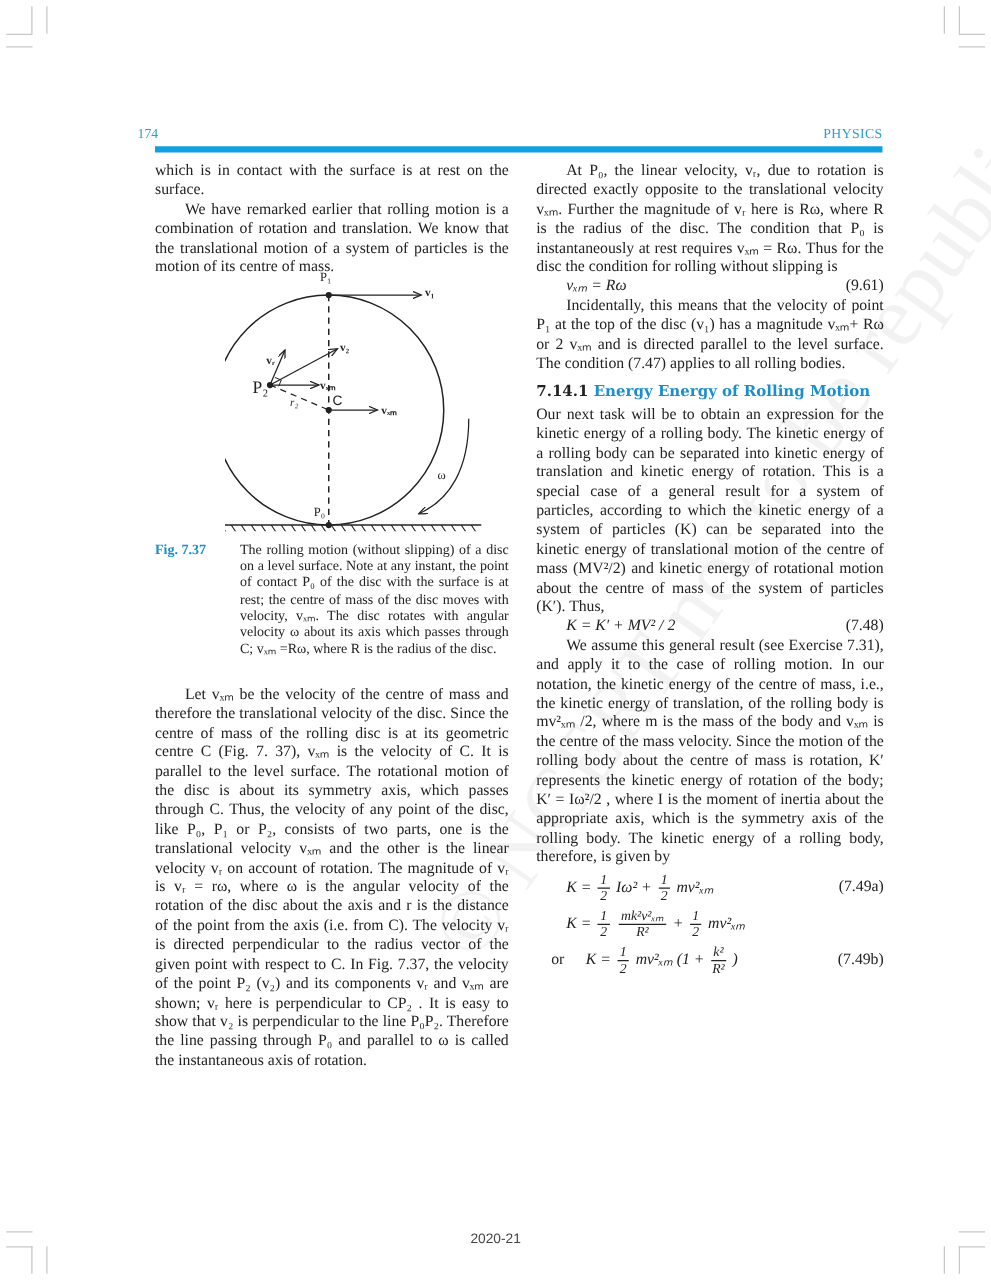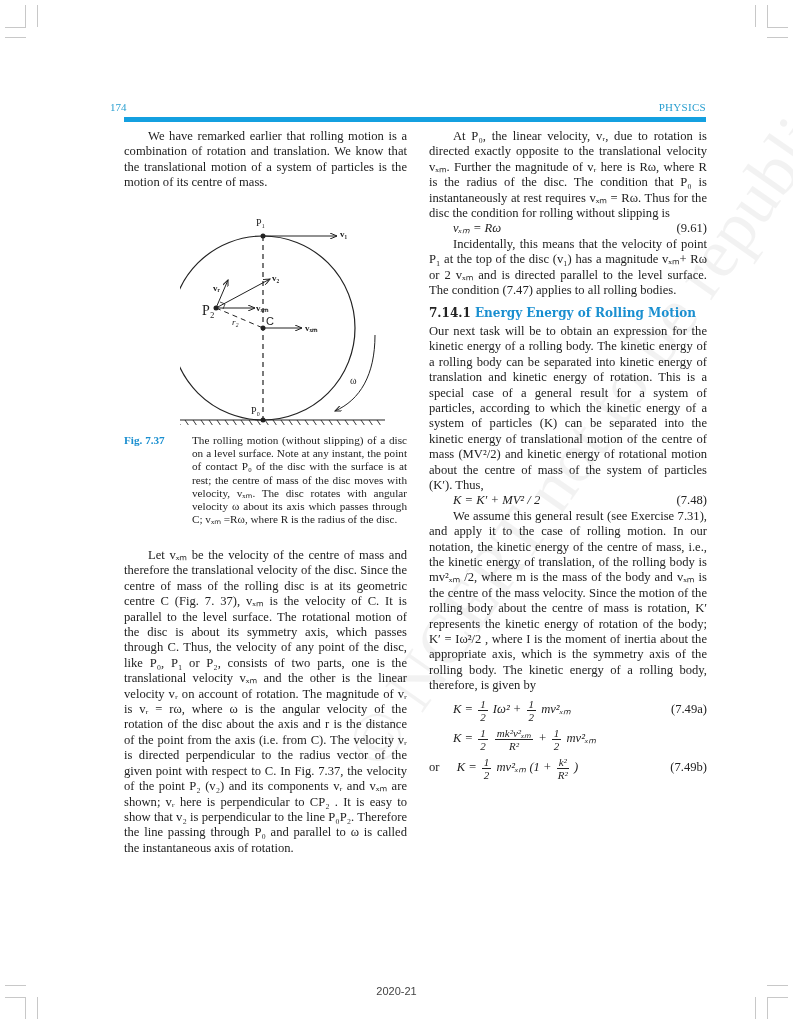--- a/index.html
+++ b/index.html
@@ -51,20 +51,21 @@
 <div class="crop" style="left:767px;top:985px;width:21px;height:1px;"></div>
 <div class="crop" style="left:767px;top:997px;width:21px;height:1px;"></div>
 
 <div class="watermark">© NCERT not to be republished</div>
 
 <div class="hdr-num">174</div>
 <div class="hdr-title">PHYSICS</div>
 <div class="hdr-rule"></div>
 
 <div class="col left">
+  <p>which is in contact with the surface is at rest on the surface.</p>
   <p class="ind">We have remarked earlier that rolling motion is a combination of rotation and translation. We know that the translational motion of a system of particles is the motion of its centre of mass.</p>
 </div>
 
 <div class="fig">
   <svg width="240" height="200" viewBox="0 0 240 200">
     <defs>
       <marker id="ah" markerWidth="8" markerHeight="6" refX="7" refY="3" orient="auto">
         <path d="M0,0 L7,3 L0,6" fill="none" stroke="#222" stroke-width="1"></path>
       </marker>
     </defs>
@@ -188,21 +189,21 @@
       <span>+</span>
       <span class="frac">
           <span class="t">1</span>
           <span>2</span>
         </span>
       <span>mv²ₓₘ</span>
     </span>
     <span></span>
   </div>
 
-  <div class="mathblock" style="margin-left:0;">
+  <div class="mathblock" style="margin-left:12px;">
     <span>
       <span style="font-style:normal;margin-right:14px;">or</span>
       <span>K =</span>
       <span class="frac">
           <span class="t">1</span>
           <span>2</span>
         </span>
       <span>mv²ₓₘ</span>
       <span>(1 +</span>
       <span class="frac">

